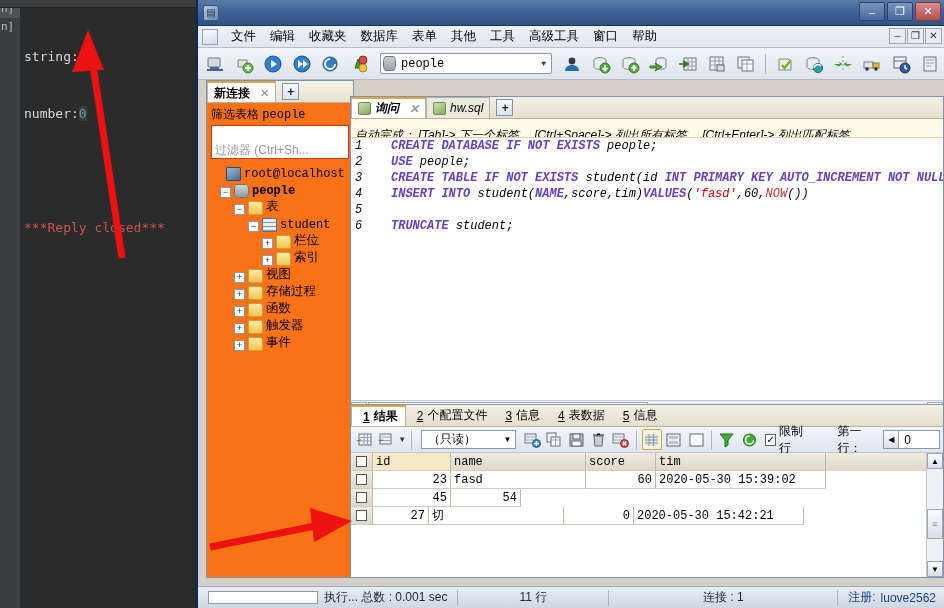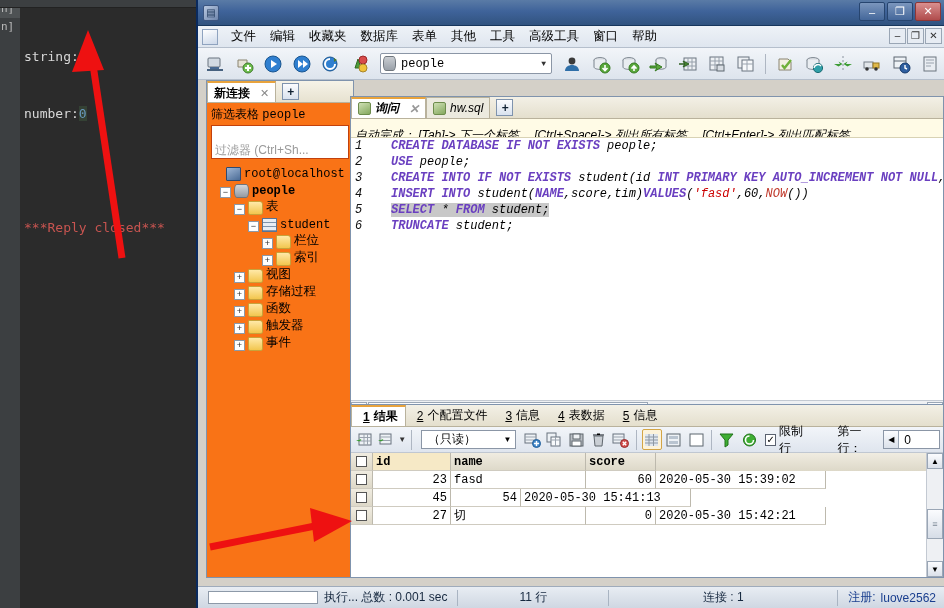--- a/index.html
+++ b/index.html
@@ -177,21 +177,21 @@
   .ro-combo .arrow { margin-left:auto;font-size:8px;padding-right:4px;}
   .chk { width:12px;height:12px;border:1px solid #5a6personal; border:1px solid #5a6270;background:#fff;
      display:flex;align-items:center;justify-content:center;font-size:10px;margin-right:3px;}
   .firstrow-box { width:62px;height:19px;background:#fff;border:1px solid #8b96a6;
      display:flex;align-items:center; font-size:12px;}
   .firstrow-box .spin { width:15px;height:17px;background:linear-gradient(180deg,#fbfcfe,#dbe1ea);
      border-right:1px solid #9aa6b5;display:flex;align-items:center;justify-content:center;font-size:8px;}
   
   .grid { position:absolute; left:0; right:0; top:48px; bottom:0; overflow:hidden; background:#fff;}
   .grow { display:flex; height:18px; font-family:"Liberation Mono", monospace; font-size:12px;}
-  .ghead { background:linear-gradient(180deg,#f0ece1,#ddd8c8); font-weight:bold;border-radius:6px;}
+  .ghead { background:linear-gradient(180deg,#f0ece1,#ddd8c8); font-weight:normal;border-radius:6px;}
   .gcell { border-right:1px solid #bdb9ad; border-bottom:1px solid #cfcbc0;
      padding:1px 3px; overflow:hidden; white-space:nowrap; display:flex;align-items:center;}
   .gcell.chkc { width:22px;justify-content:center;background:linear-gradient(180deg,#f0ece1,#ddd8c8);}
   .gcell.num { justify-content:flex-end;}
   .gcell.pk { background:#f6e9c6;}
   .gbox { width:11px;height:11px;border:1px solid #555;background:#fff;}
   .gv-scroll { position:absolute; right:0; top:48px; bottom:0; width:17px;
      background:#eef0f3; border-left:1px solid #c3c9d2;}
   .gv-arrow { height:16px; border:1px solid #9aa6b5; background:linear-gradient(180deg,#fbfcfe,#dbe1ea);
      display:flex;align-items:center;justify-content:center;font-size:8px;}
@@ -497,29 +497,28 @@
           <div class="cline">
             <span class="gutter">1</span>
             <span class="ctext"><span class="kw">CREATE DATABASE IF NOT EXISTS</span> people;</span>
           </div>
           <div class="cline">
             <span class="gutter">2</span>
             <span class="ctext"><span class="kw">USE</span> people;</span>
           </div>
           <div class="cline">
             <span class="gutter">3</span>
-            <span class="ctext"><span class="kw">CREATE INTO IF NOT EXISTS</span> student(id <span class="kw">INT PRIMARY KEY AUTO_INCREMENT NOT NULL</span>,</span>
+            <span class="ctext"><span class="kw">CREATE TABLE IF NOT EXISTS</span> student(id <span class="kw">INT PRIMARY KEY AUTO_INCREMENT NOT NULL</span>,</span>
           </div>
           <div class="cline">
             <span class="gutter">4</span>
             <span class="ctext"><span class="kw">INSERT INTO</span> student(<span class="kw">NAME</span>,score,tim)<span class="kw">VALUES</span>(<span class="str">'fasd'</span>,60,<span class="fn">NOW</span>())</span>
           </div>
           <div class="cline sel-line">
             <span class="gutter">5</span>
-            <span class="ctext"><span class="seltxt"><span class="kw">SELECT</span> * <span class="kw">FROM</span> student;</span></span>
           </div>
           <div class="cline">
             <span class="gutter">6</span>
             <span class="ctext"><span class="kw">TRUNCATE</span> student;</span>
           </div>
         </div>
         <div class="ed-hscroll">
           <div class="hs-arrow">◀</div>
           <div class="hs-thumb" style="width:280px">⋮⋮</div>
           <div class="hs-arrow" style="margin-left:auto">▶</div>
@@ -657,43 +656,43 @@
         </div>
 
         <div class="grid">
           <div class="grow ghead">
             <div class="gcell chkc">
                 <span class="gbox"></span>
               </div>
             <div class="gcell pk" style="width:78px">id</div>
             <div class="gcell" style="width:135px">name</div>
             <div class="gcell" style="width:70px">score</div>
+            <div class="gcell" style="width:170px">tim</div>
           </div>
           <div class="grow">
             <div class="gcell chkc">
                 <span class="gbox"></span>
               </div>
             <div class="gcell num" style="width:78px">23</div>
             <div class="gcell" style="width:135px">fasd</div>
             <div class="gcell num" style="width:70px">60</div>
             <div class="gcell" style="width:170px">2020-05-30 15:39:02</div>
           </div>
           <div class="grow">
             <div class="gcell chkc">
                 <span class="gbox"></span>
               </div>
             <div class="gcell num" style="width:78px">45</div>
             <div class="gcell num" style="width:70px">54</div>
-            <div class="gcell" style="width:170px">2020-05-30 15:41:13</div>
           </div>
           <div class="grow">
             <div class="gcell chkc">
                 <span class="gbox"></span>
               </div>
-            <div class="gcell num" style="width:78px">27</div>
+            <div class="gcell num" style="width:56px">27</div>
             <div class="gcell" style="width:135px;font-family:'Liberation Sans',sans-serif">切</div>
             <div class="gcell num" style="width:70px">0</div>
             <div class="gcell" style="width:170px">2020-05-30 15:42:21</div>
           </div>
         </div>
         <div class="gv-scroll">
           <div class="gv-arrow">▲</div>
           <div class="gv-thumb">≡</div>
           <div class="gv-arrow" style="position:absolute;left:0;right:0;bottom:0">▼</div>
         </div>

